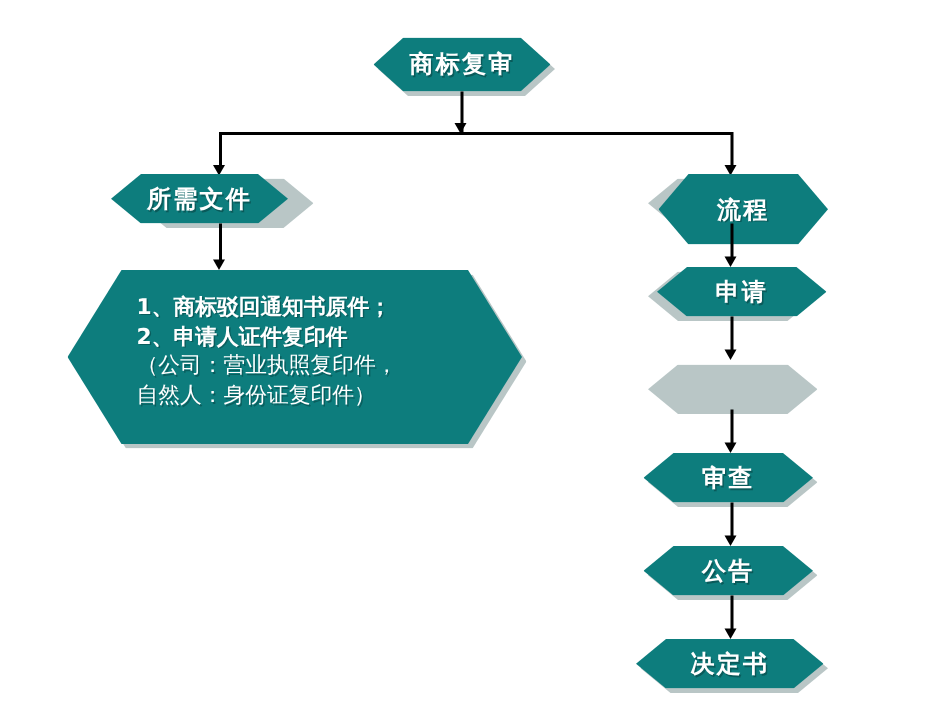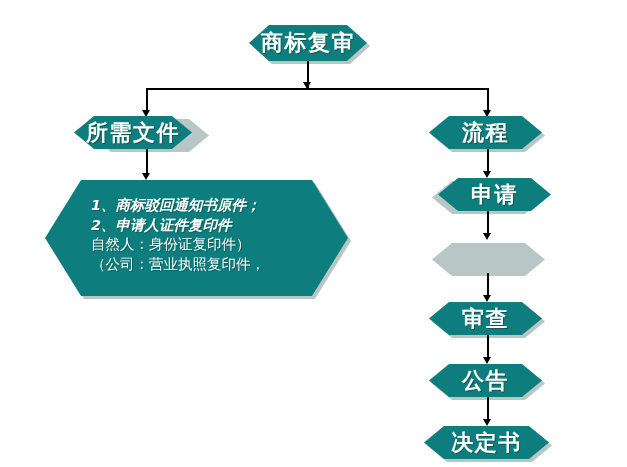--- a/index.html
+++ b/index.html
@@ -26,21 +26,21 @@
     background: #0d7d7d;
     color: #ffffff;
     display: flex;
     align-items: center;
     justify-content: center;
     box-sizing: border-box;
     -webkit-clip-path: polygon(20px 0, calc(100% - 20px) 0, 100% 50%, calc(100% - 20px) 100%, 20px 100%, 0 50%);
     clip-path: polygon(20px 0, calc(100% - 20px) 0, 100% 50%, calc(100% - 20px) 100%, 20px 100%, 0 50%);
   }
   .hex-label {
-    font-size: 22px;
+    font-size: 16px;
     font-weight: bold;
     letter-spacing: 1.5px;
     line-height: 1;
     text-shadow: 1px 1px 0 rgba(0,0,0,0.28);
     white-space: nowrap;
   }
   .hex-shadow {
     position: absolute;
     background: #b9c6c6;
     -webkit-clip-path: polygon(20px 0, calc(100% - 20px) 0, 100% 50%, calc(100% - 20px) 100%, 20px 100%, 0 50%);
@@ -67,21 +67,21 @@
     left: 46px;
     top: 16px;
     width: 250px;
   }
   .doc-line {
     font-size: 14.5px;
     line-height: 19.5px;
     white-space: nowrap;
     text-shadow: 1px 1px 0 rgba(0,0,0,0.25);
   }
-  .doc-line.bold { font-weight: bold; font-style: italic; }
+  .doc-line.bold { font-weight: bold; }
   .doc-line.thin { font-weight: normal; }
 
   
   .vline {
     position: absolute;
     width: 1.5px;
     background: #000000;
   }
   .hline {
     position: absolute;
@@ -125,27 +125,27 @@
   </div>
 
   <div class="vline" style="left:146px; top:149px; width:1.5px; height:26px;"></div>
   <div class="arrowhead" style="left:142px; top:173px;"></div>
 
   <div class="bigblock-shadow" style="left:48px; top:183px; width:303px; height:116px;"></div>
   <div class="bigblock" style="left:45px; top:180px; width:303px; height:116px;">
     <div class="doc-lines">
       <div class="doc-line bold">1、商标驳回通知书原件；</div>
       <div class="doc-line bold">2、申请人证件复印件</div>
+      <div class="doc-line thin">（公司：营业执照复印件，</div>
       <div class="doc-line thin">自然人：身份证复印件）</div>
-      <div class="doc-line thin">（公司：营业执照复印件，</div>
     </div>
   </div>
 
   <div class="hex-shadow" style="left:432px; top:119px; width:113px; height:33px;"></div>
-  <div class="hex" style="left:429px; top:116px; width:113px; height:33px;">
+  <div class="hex" style="left:439px; top:116px; width:113px; height:47px;">
     <span class="hex-label">流程</span>
   </div>
 
   <div class="vline" style="left:487px; top:149px; width:1.5px; height:24px;"></div>
   <div class="arrowhead" style="left:483px; top:171px;"></div>
 
   <div class="hex-shadow" style="left:432px; top:181px; width:113px; height:33px;"></div>
   <div class="hex" style="left:438px; top:178px; width:113px; height:33px;">
     <span class="hex-label">申请</span>
   </div>

